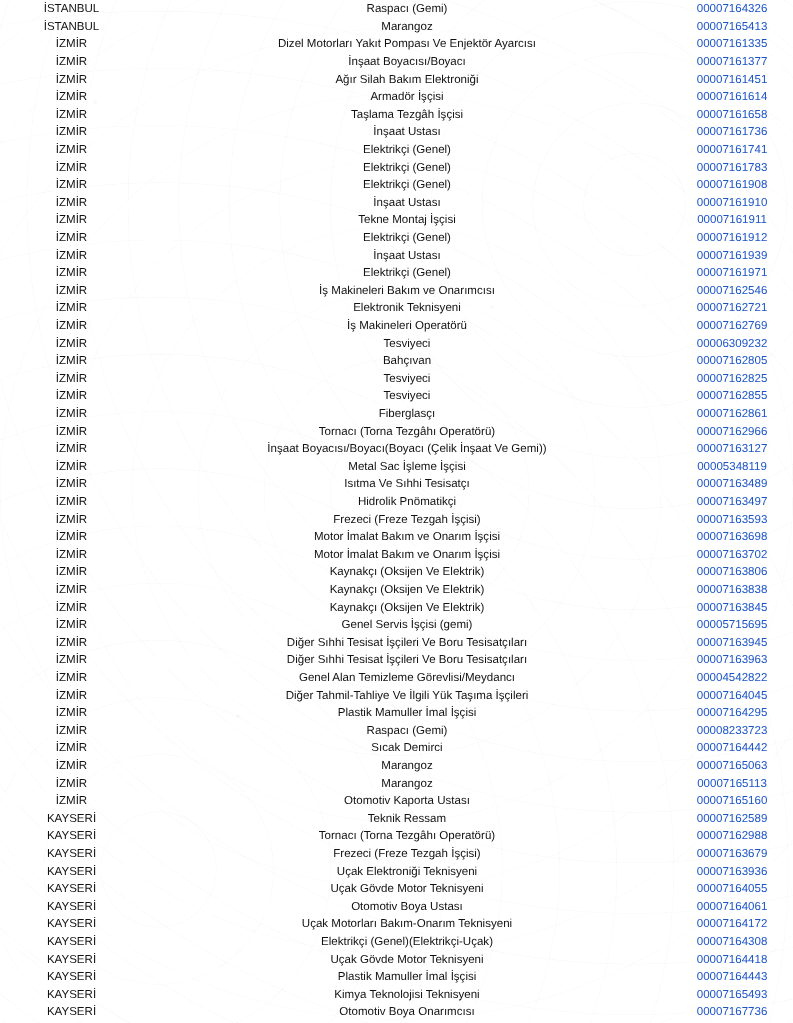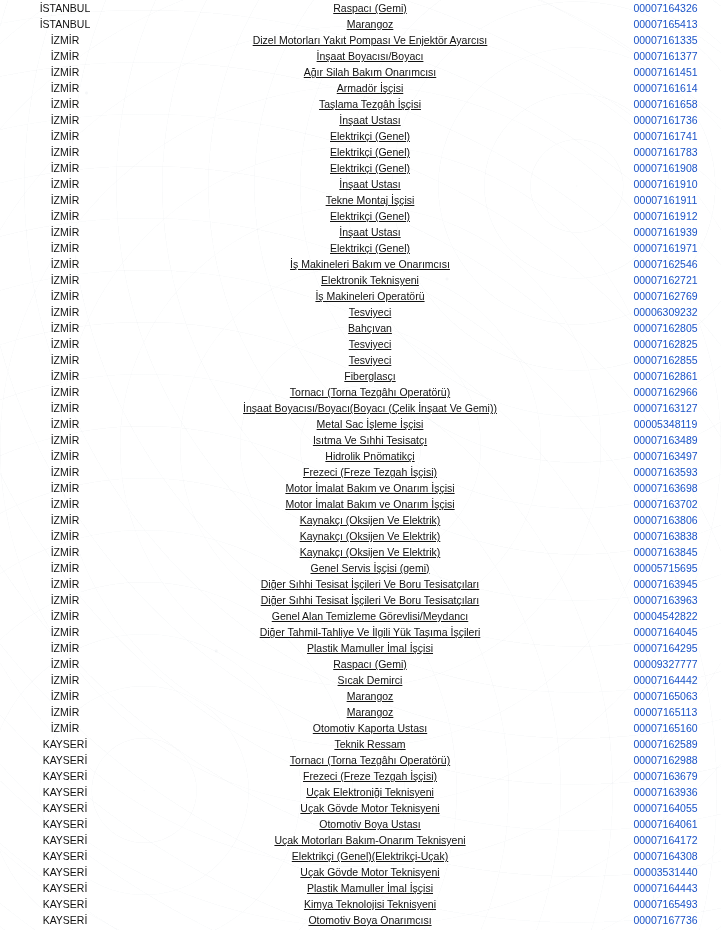--- a/index.html
+++ b/index.html
@@ -51,21 +51,20 @@
     width: 130px;
     padding-left: 8px;
     font-size: 10.5px;
     color: #111111;
   }
   td.col-occupation {
     width: 480px;
     padding-left: 4px;
     font-size: 10.5px;
     color: #111111;
-    text-decoration: underline;
   }
   td.col-id {
     width: 111px;
     padding-left: 1px;
     font-size: 10.5px;
     color: #1a53c8;
   }
   tr.row:nth-child(even) {
     background: rgba(255,255,255,0.35);
   }
@@ -99,21 +98,21 @@
         <td class="col-occupation">Dizel Motorları Yakıt Pompası Ve Enjektör Ayarcısı</td>
         <td class="col-id"><a class="id-link" href="#">00007161335</a></td>
       </tr>
       <tr class="row">
         <td class="col-city">İZMİR</td>
         <td class="col-occupation">İnşaat Boyacısı/Boyacı</td>
         <td class="col-id"><a class="id-link" href="#">00007161377</a></td>
       </tr>
       <tr class="row">
         <td class="col-city">İZMİR</td>
-        <td class="col-occupation">Ağır Silah Bakım Onarımcısı</td>
+        <td class="col-occupation">Ağır Silah Bakım Elektroniği</td>
         <td class="col-id"><a class="id-link" href="#">00007161451</a></td>
       </tr>
       <tr class="row">
         <td class="col-city">İZMİR</td>
         <td class="col-occupation">Armadör İşçisi</td>
         <td class="col-id"><a class="id-link" href="#">00007161614</a></td>
       </tr>
       <tr class="row">
         <td class="col-city">İZMİR</td>
         <td class="col-occupation">Taşlama Tezgâh İşçisi</td>
@@ -285,21 +284,21 @@
         <td class="col-id"><a class="id-link" href="#">00007164045</a></td>
       </tr>
       <tr class="row">
         <td class="col-city">İZMİR</td>
         <td class="col-occupation">Plastik Mamuller İmal İşçisi</td>
         <td class="col-id"><a class="id-link" href="#">00007164295</a></td>
       </tr>
       <tr class="row">
         <td class="col-city">İZMİR</td>
         <td class="col-occupation">Raspacı (Gemi)</td>
-        <td class="col-id"><a class="id-link" href="#">00009327777</a></td>
+        <td class="col-id"><a class="id-link" href="#">00008233723</a></td>
       </tr>
       <tr class="row">
         <td class="col-city">İZMİR</td>
         <td class="col-occupation">Sıcak Demirci</td>
         <td class="col-id"><a class="id-link" href="#">00007164442</a></td>
       </tr>
       <tr class="row">
         <td class="col-city">İZMİR</td>
         <td class="col-occupation">Marangoz</td>
         <td class="col-id"><a class="id-link" href="#">00007165063</a></td>
@@ -350,21 +349,21 @@
         <td class="col-id"><a class="id-link" href="#">00007164172</a></td>
       </tr>
       <tr class="row">
         <td class="col-city">KAYSERİ</td>
         <td class="col-occupation">Elektrikçi (Genel)(Elektrikçi-Uçak)</td>
         <td class="col-id"><a class="id-link" href="#">00007164308</a></td>
       </tr>
       <tr class="row">
         <td class="col-city">KAYSERİ</td>
         <td class="col-occupation">Uçak Gövde Motor Teknisyeni</td>
-        <td class="col-id"><a class="id-link" href="#">00003531440</a></td>
+        <td class="col-id"><a class="id-link" href="#">00007164418</a></td>
       </tr>
       <tr class="row">
         <td class="col-city">KAYSERİ</td>
         <td class="col-occupation">Plastik Mamuller İmal İşçisi</td>
         <td class="col-id"><a class="id-link" href="#">00007164443</a></td>
       </tr>
       <tr class="row">
         <td class="col-city">KAYSERİ</td>
         <td class="col-occupation">Kimya Teknolojisi Teknisyeni</td>
         <td class="col-id"><a class="id-link" href="#">00007165493</a></td>

